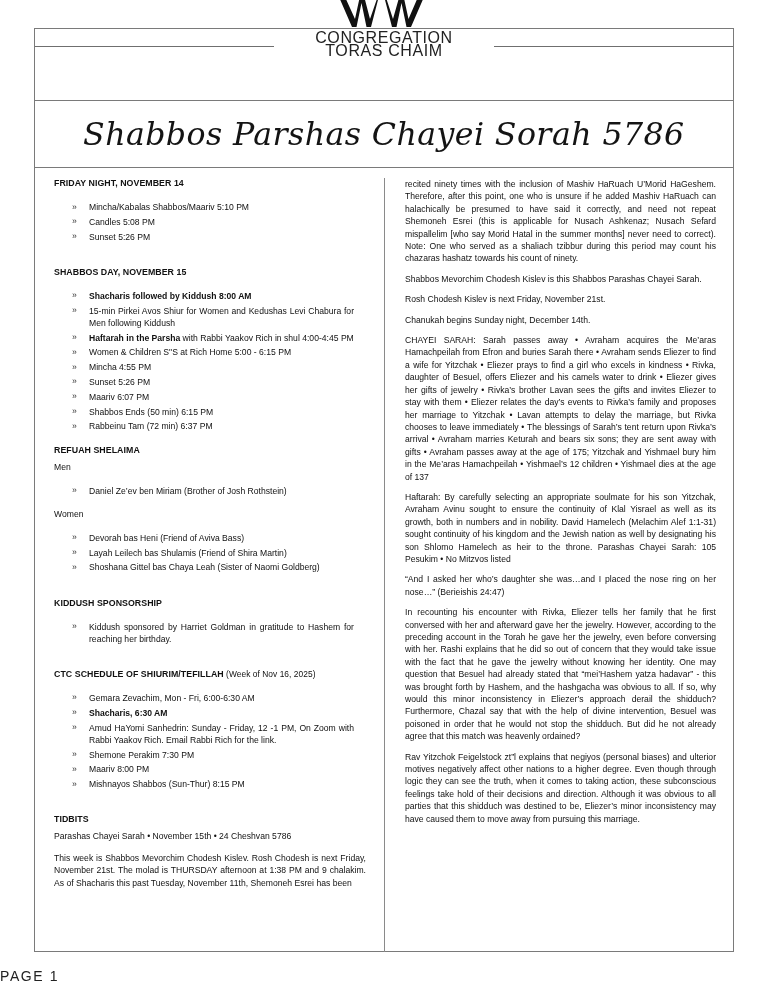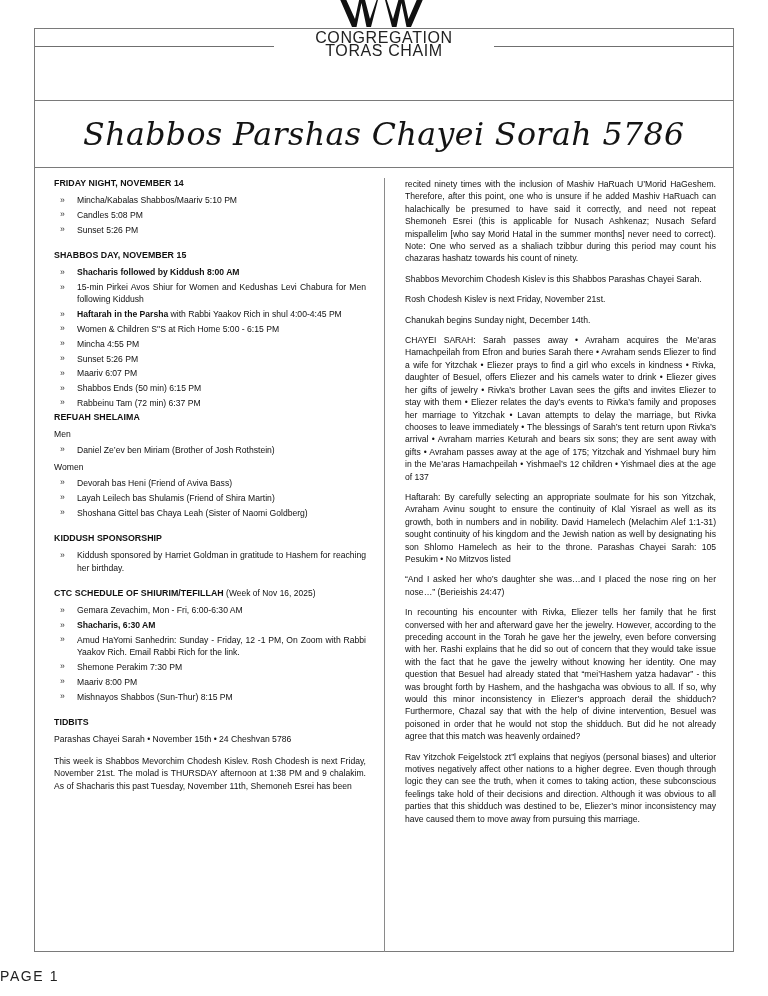--- a/index.html
+++ b/index.html
@@ -133,21 +133,21 @@
   }
   .sec-head .reg {
     font-weight: normal;
     font-size: 8.4px;
   }
   .spacer-sm { height: 9px; }
   .spacer-md { height: 12px; }
 
   ul.bul {
     list-style: none;
-    margin: 0;
+    margin: 12px;
     padding: 0;
   }
   ul.bul li {
     position: relative;
     padding-left: 23px;
     margin-bottom: 2.6px;
     text-align: justify;
     line-height: 12.2px;
   }
   ul.bul li::before {

